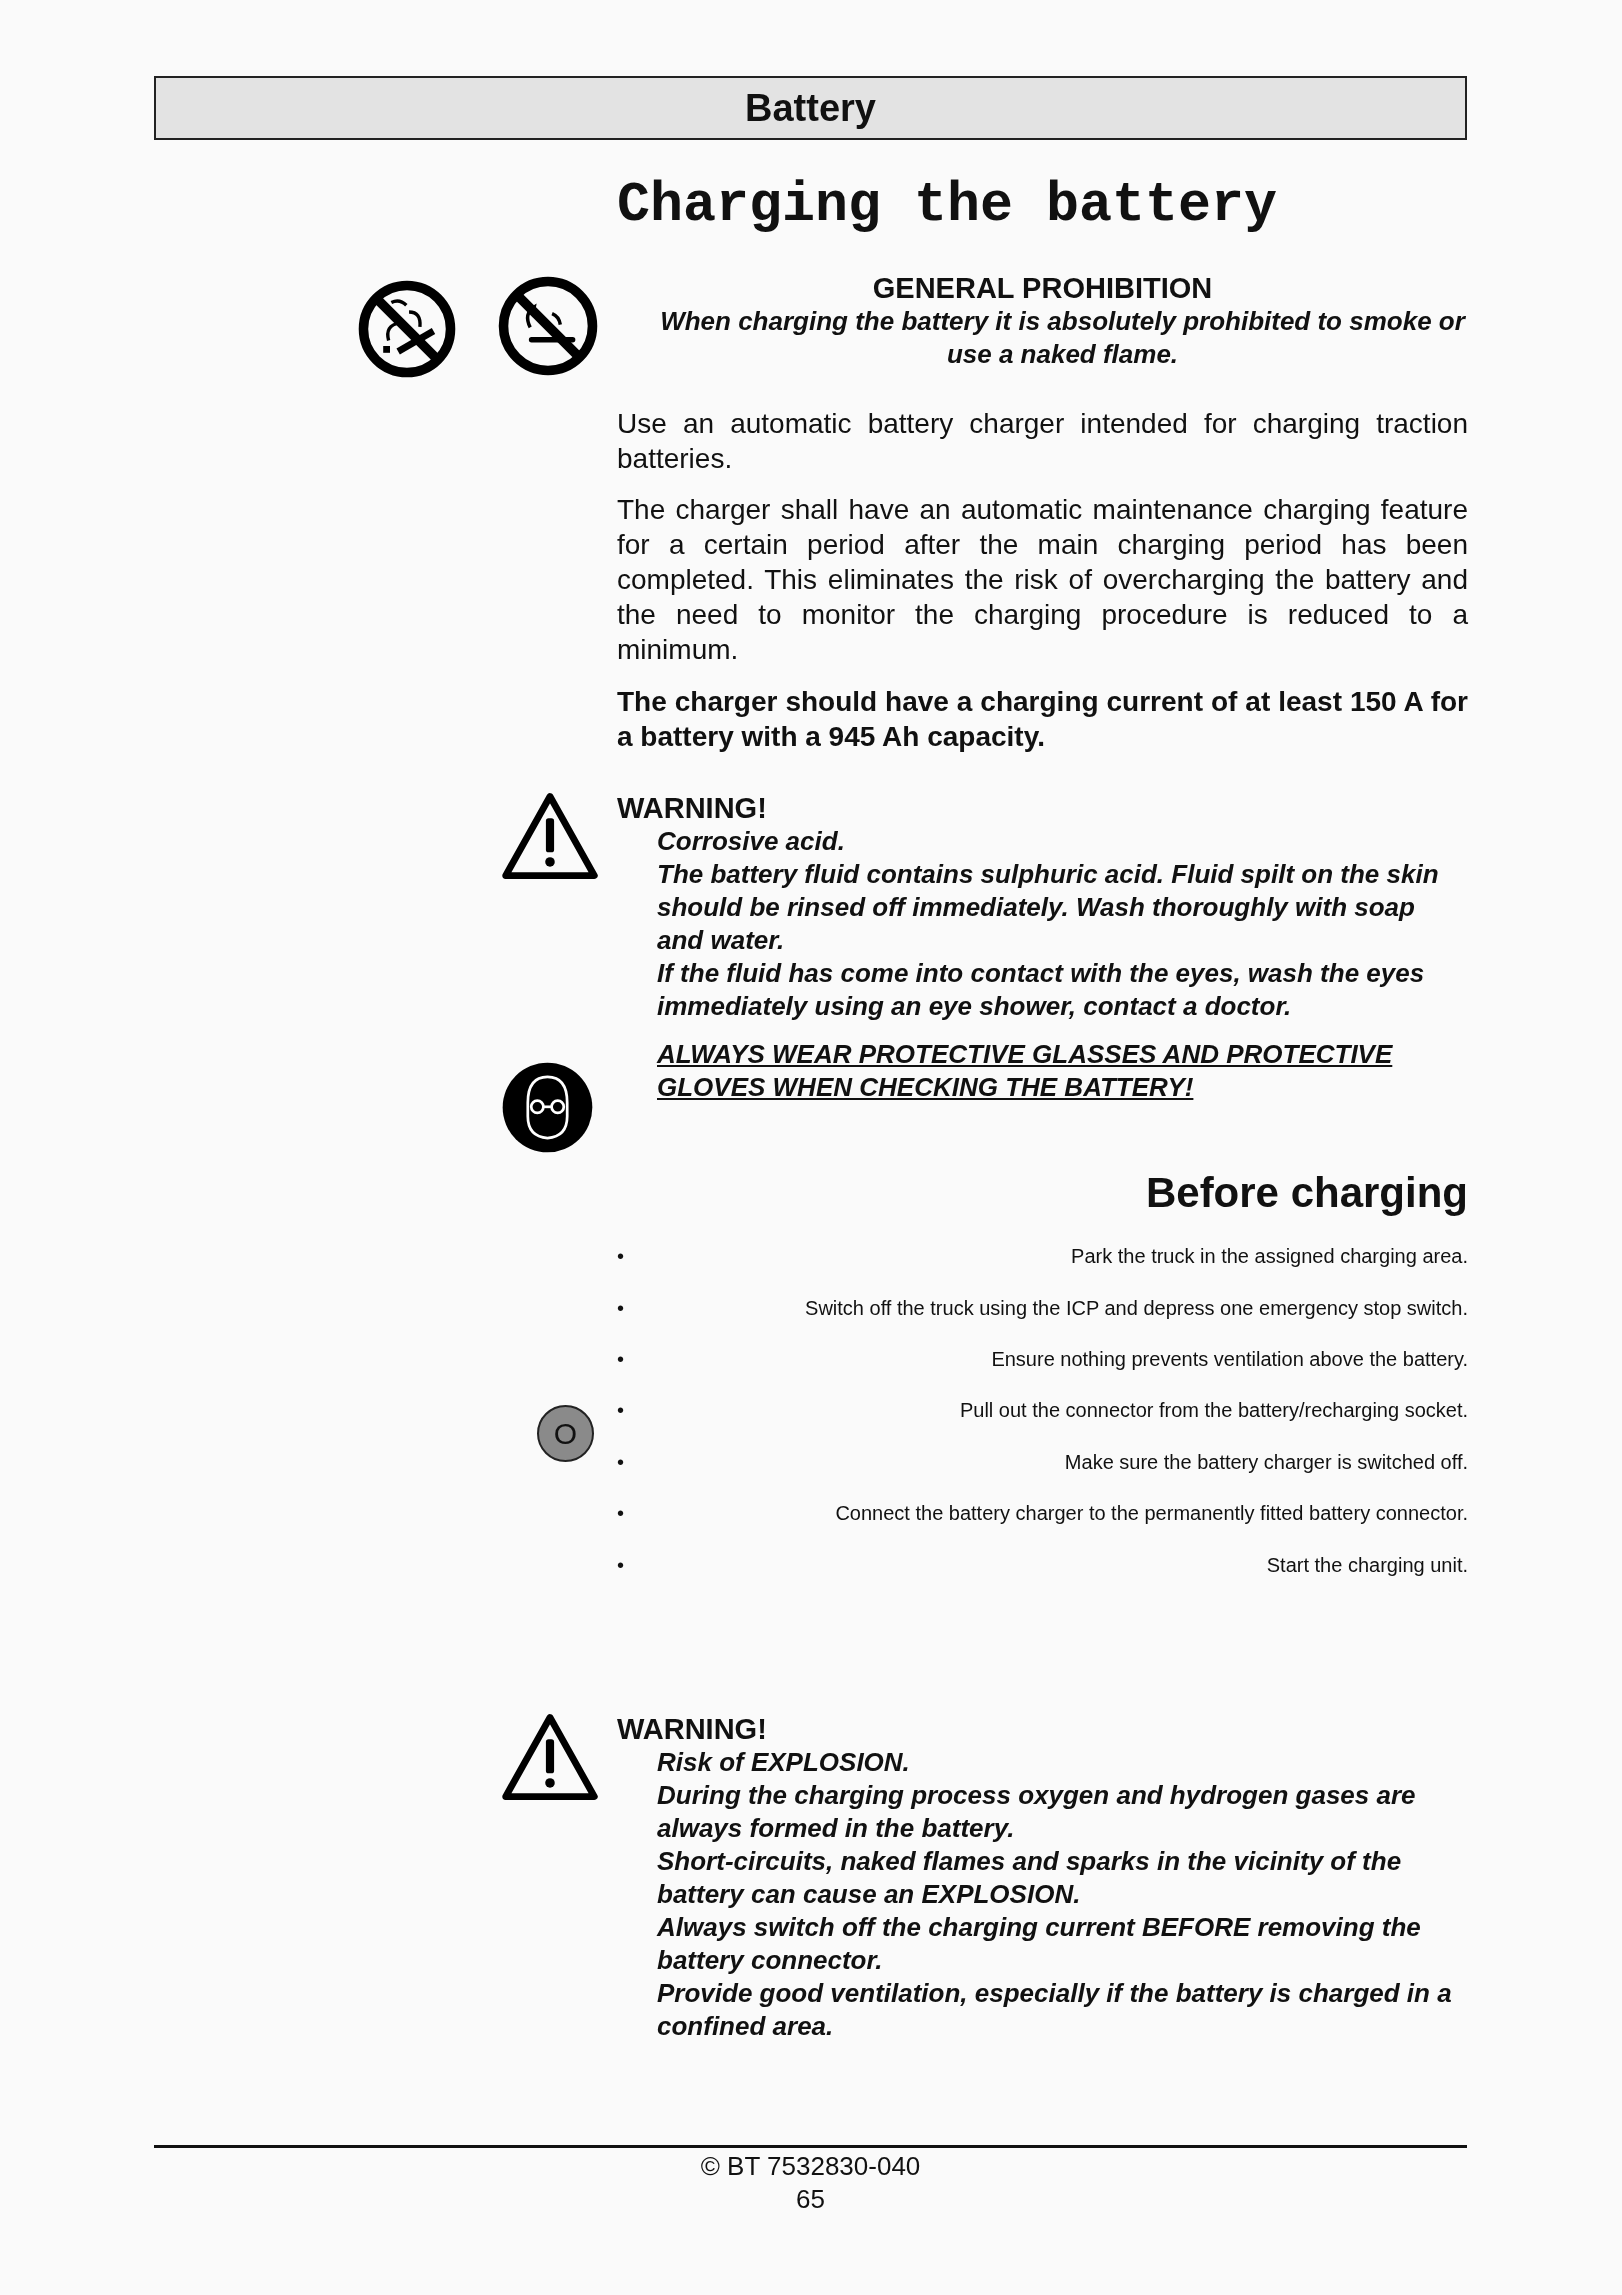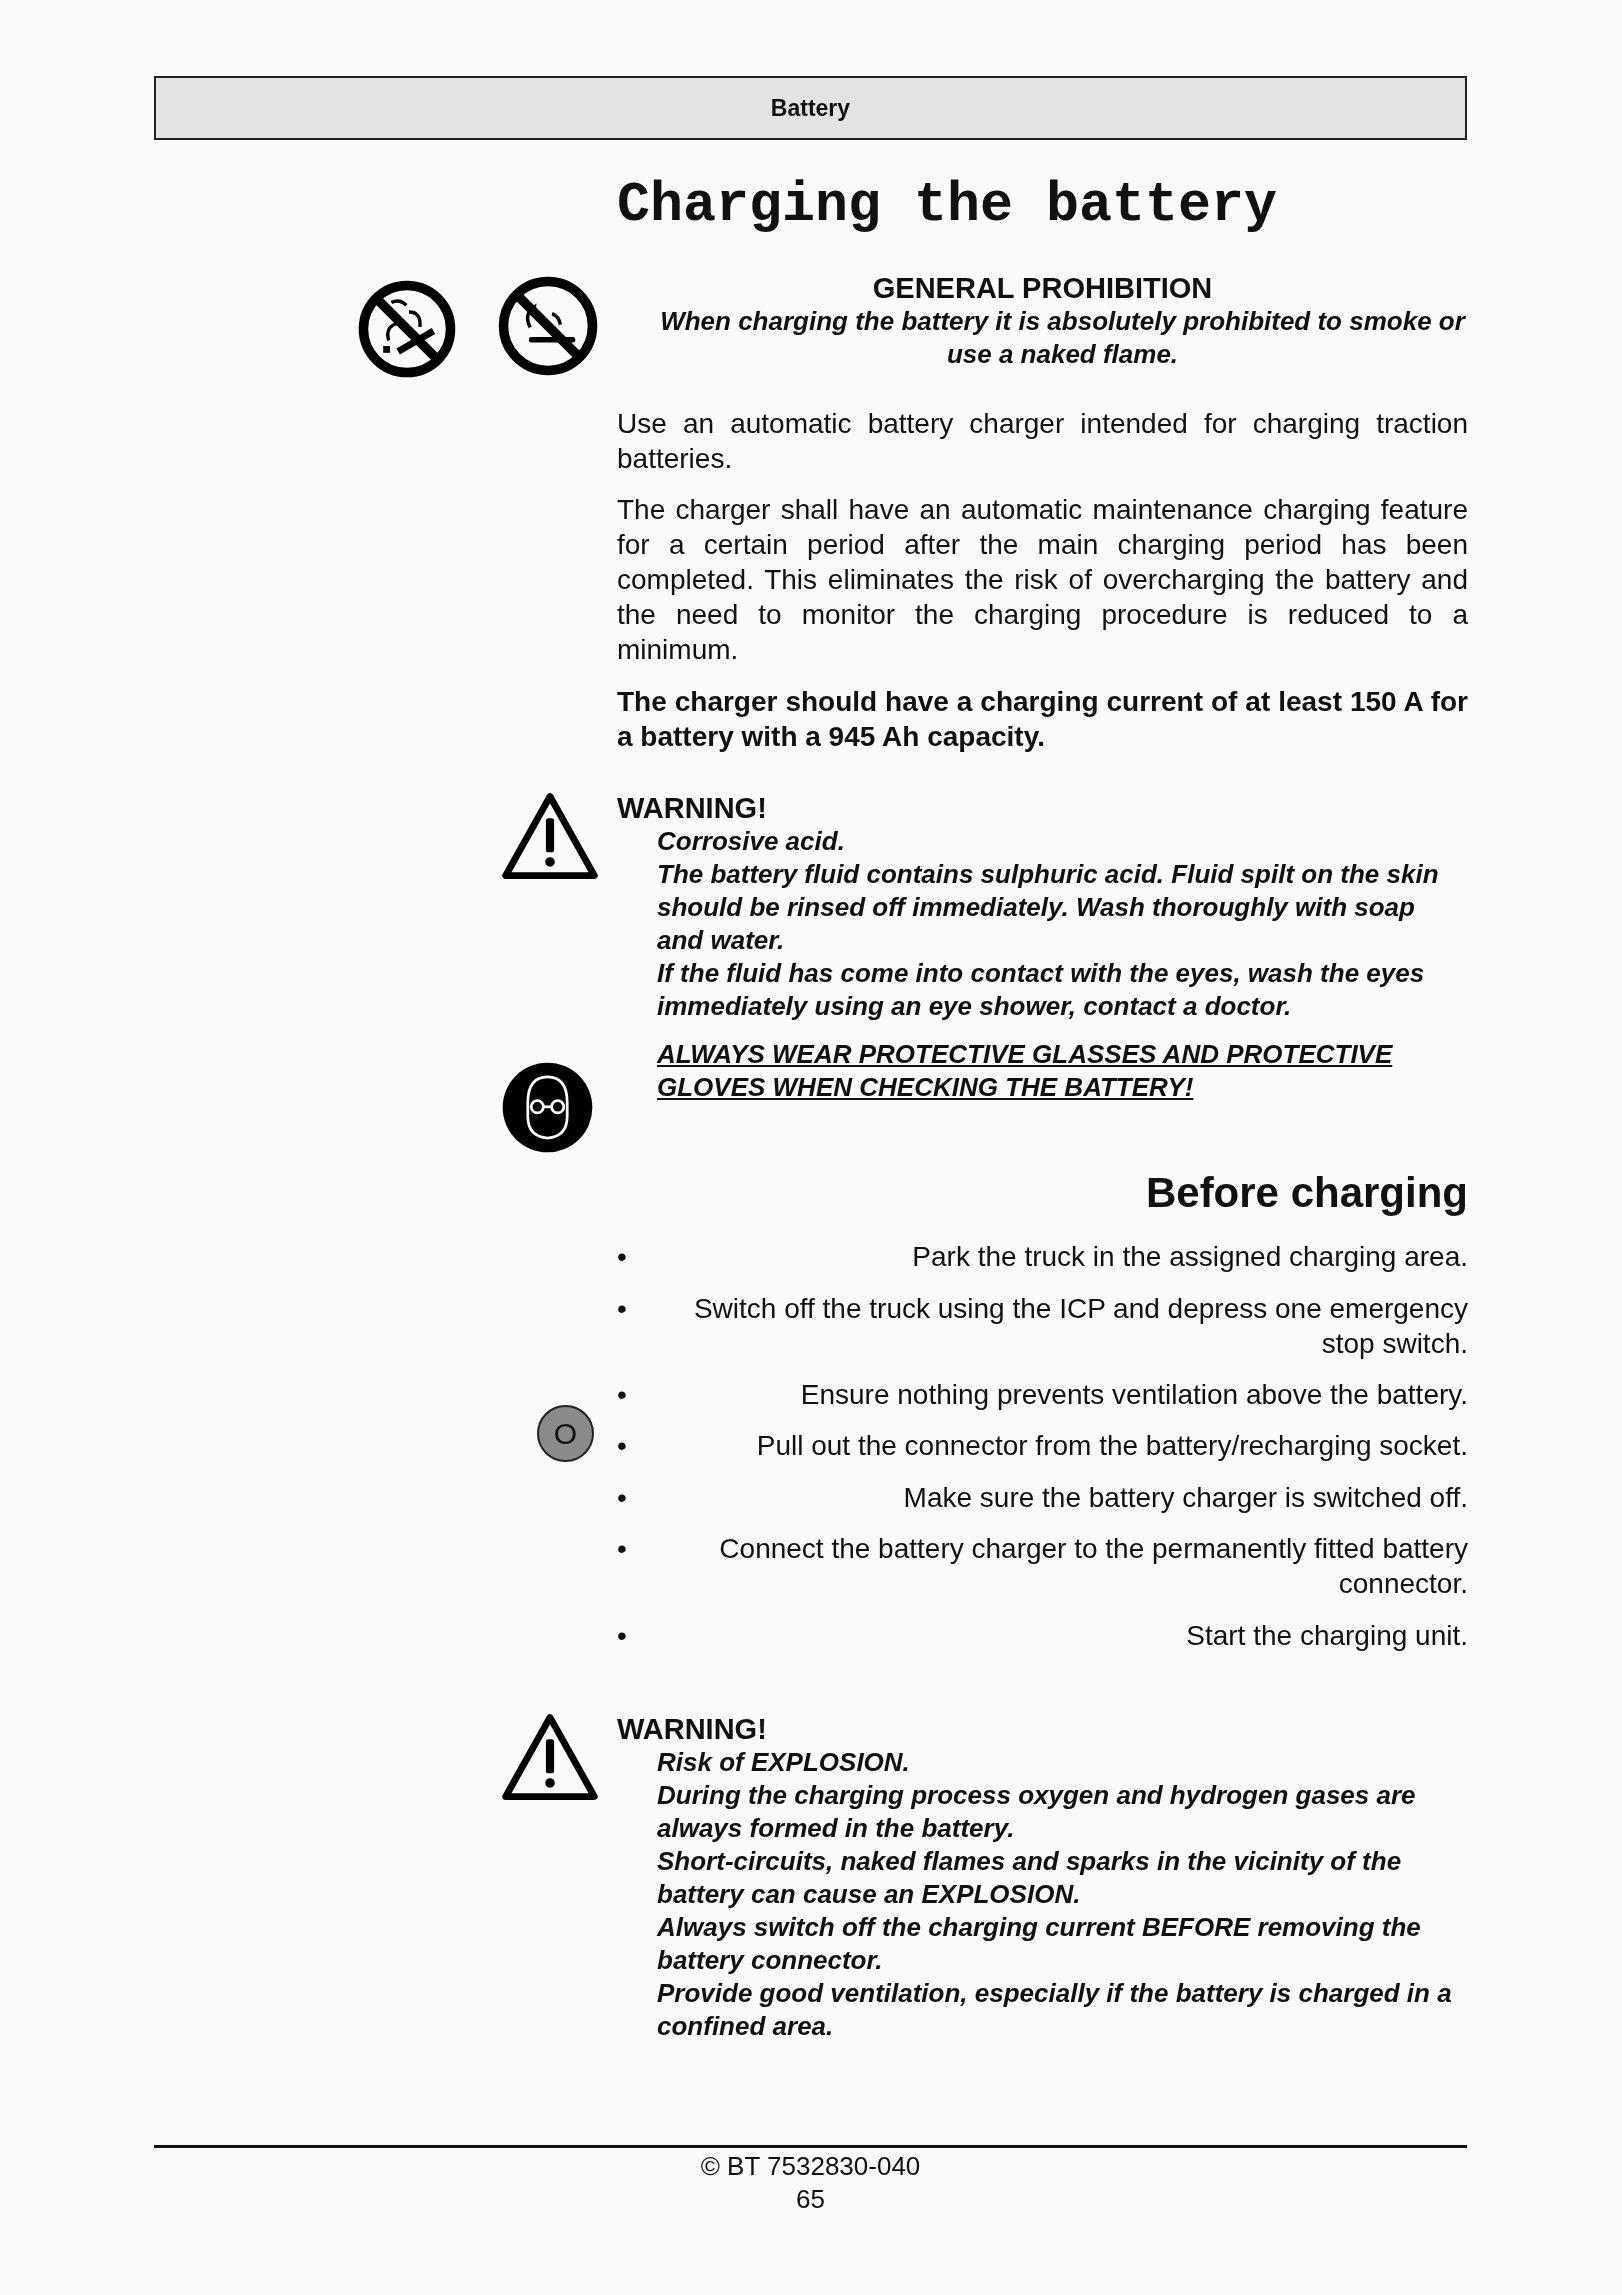--- a/index.html
+++ b/index.html
@@ -11,37 +11,37 @@
     color: #111;
     overflow: hidden;
   }
   .header-bar {
     position: absolute; left: 154px; top: 76px;
     width: 1313px; height: 64px;
     background: #e3e3e3;
     border: 2px solid #222;
     box-sizing: border-box;
     display: flex; align-items: center; justify-content: center;
-    font-weight: bold; font-size: 23px;
+    font-weight: bold; font-size: 38px;
   }
   .content { position: absolute; left: 617px; width: 851px; }
   .h1 { font-size: 55px; font-weight: bold; margin: 0; line-height: 1.1; font-family: Liberation Mono, monospace; }
   .h2 { font-size: 42px; font-weight: bold; margin: 0; line-height: 1.1; }
   .label { font-weight: bold; font-size: 29px; line-height: 34px; }
   .note {
     font-weight: bold; font-style: italic; font-size: 26px;
     line-height: 33px; margin-left: 40px;
   }
   .body-text {
     font-size: 28px; line-height: 35px; text-align: justify;
   }
   .bullet-list { list-style: none; margin: 0; padding: 0; }
   .bullet-list li {
     position: relative; padding-left: 40px;
-    font-size: 28px; line-height: 35px; margin-bottom: 16.4px;
+    font-size: 20px; line-height: 35px; margin-bottom: 16.4px;
   }
   .bullet-list li::before {
     content: "•"; position: absolute; left: 0; top: 0;
   }
   .icon { position: absolute; }
   .footer-line {
     position: absolute; left: 154px; top: 2145px;
     width: 1313px; height: 3.4px; background: #111;
   }
   .footer {

